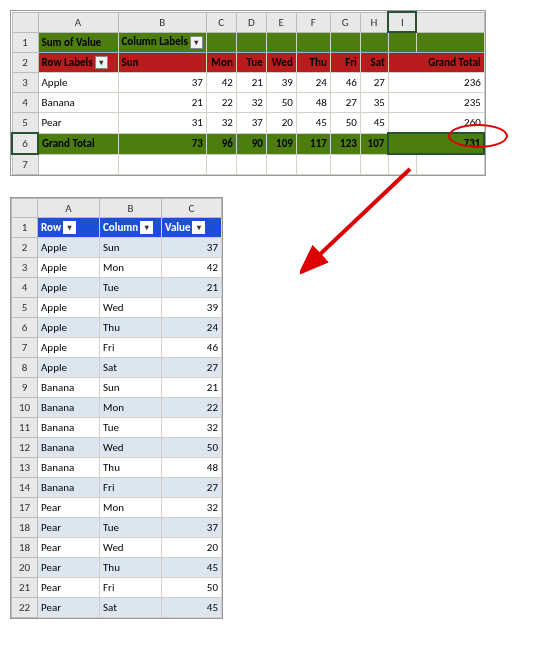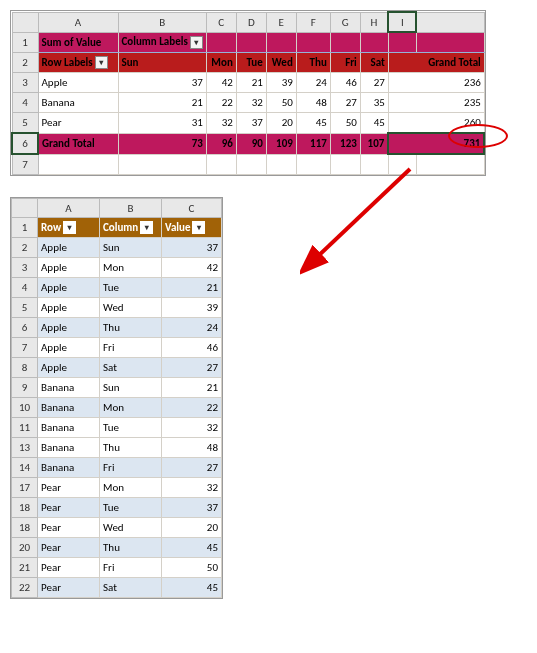--- a/index.html
+++ b/index.html
@@ -32,35 +32,35 @@
   td.rowhdr { width: 22px; }
   td.cell {
     border: 1px solid #d4d0c8;
     padding: 1px 3px;
     height: 17px;
     font-size: 11px;
     white-space: nowrap;
   }
   .sel { border: 2px solid #26522f !important; }
   .corner { background: #e8e8e8; border:1px solid #bbb; width:22px; height:16px; }
-  .pivot-hdr { background: #be185d; font-weight: bold; }
+  .pivot-hdr { background: #4d7c0f; font-weight: bold; }
   .pivot-hdr2 { background: #b91c1c; font-weight: bold; }
   .bold { font-weight: bold; }
   .r { text-align: right; }
   .btm-line td.cell { border-top: 1px solid #95b3d7; }
   .top-line td.cell { border-bottom: 1px solid #95b3d7; }
   .drop {
     display: inline-block; width:11px; height:11px;
     border:1px solid #888; background:#f4f4f4;
     vertical-align: middle; text-align:center;
     font-size: 8px; line-height:10px; margin-left:2px;
     color:#333;
   }
   
-  .t2-hdr { background:#a16207; color:#fff; font-weight:bold; }
+  .t2-hdr { background:#1d4ed8; color:#fff; font-weight:bold; }
   .t2-band { background:#dce6f1; }
   
   .arrow-wrap { position:relative; height:0; }
   .arrow {
     position: absolute;
     left: 290px; top: -20px;
     width: 120px; height: 120px;
     pointer-events:none;
   }
   .circle {
@@ -293,20 +293,26 @@
           <td class="cell t2-band">Mon</td>
           <td class="cell t2-band r">22</td>
         </tr>
         <tr>
           <td class="rowhdr">11</td>
           <td class="cell ">Banana</td>
           <td class="cell ">Tue</td>
           <td class="cell  r">32</td>
         </tr>
         <tr>
+          <td class="rowhdr">12</td>
+          <td class="cell t2-band">Banana</td>
+          <td class="cell t2-band">Wed</td>
+          <td class="cell t2-band r">50</td>
+        </tr>
+        <tr>
           <td class="rowhdr">13</td>
           <td class="cell ">Banana</td>
           <td class="cell ">Thu</td>
           <td class="cell  r">48</td>
         </tr>
         <tr>
           <td class="rowhdr">14</td>
           <td class="cell t2-band">Banana</td>
           <td class="cell t2-band">Fri</td>
           <td class="cell t2-band r">27</td>

